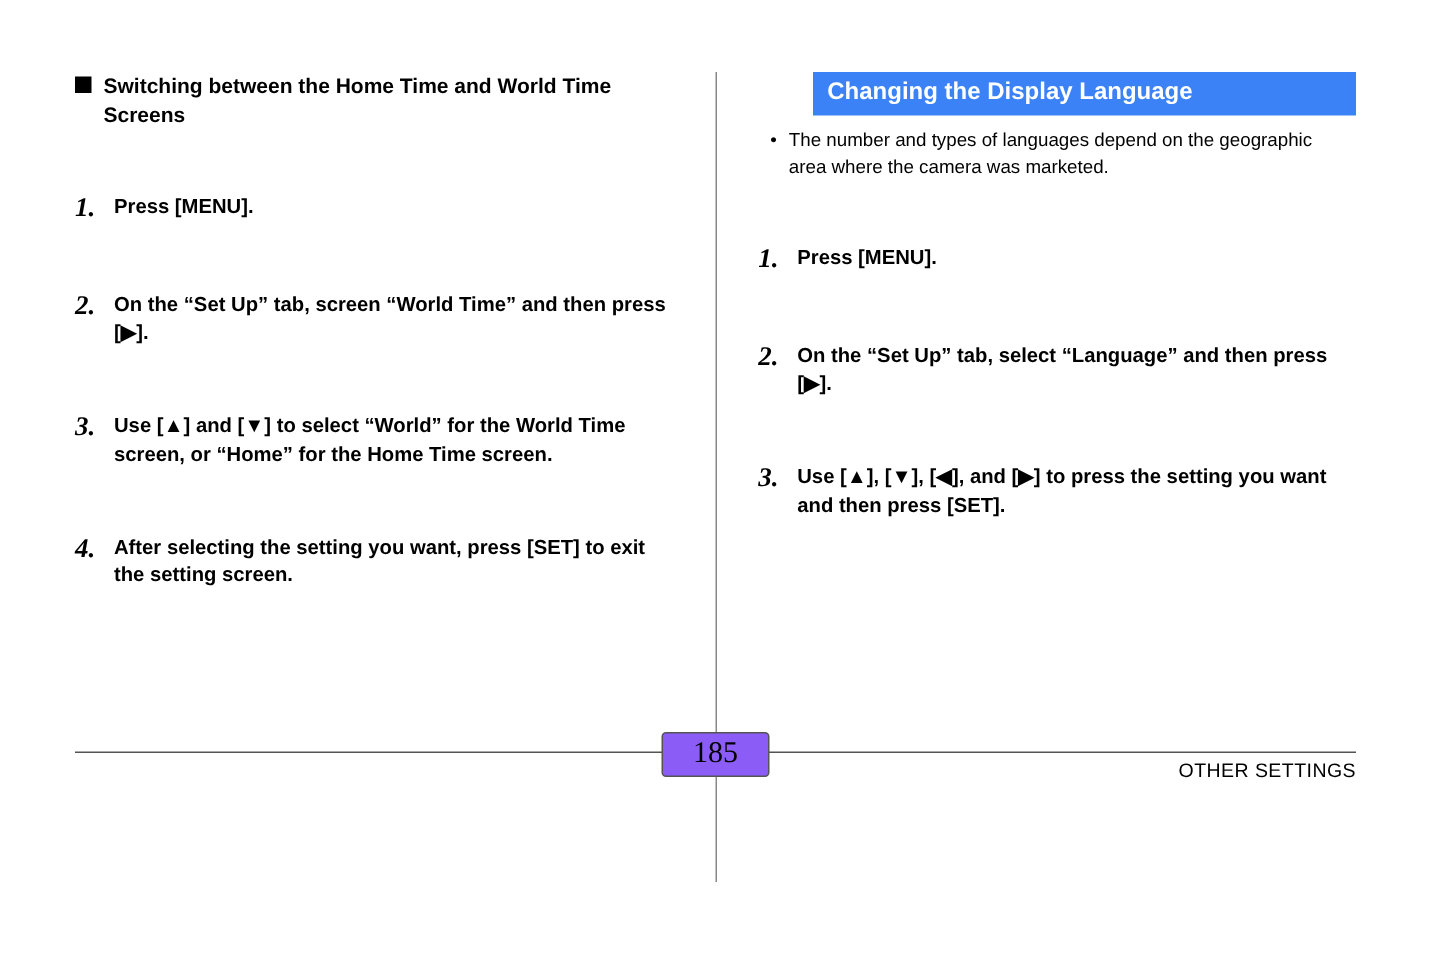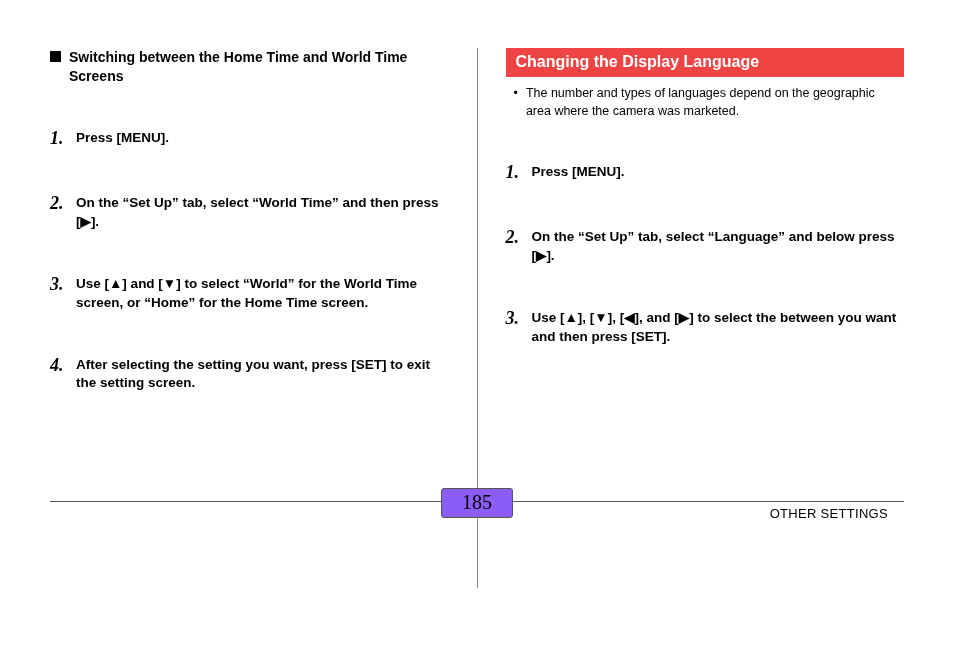--- a/index.html
+++ b/index.html
@@ -75,26 +75,27 @@
     font-weight: bold;
     font-family: Georgia, "Times New Roman", serif;
     font-size: 18px;
     min-width: 26px;
     flex-shrink: 0;
   }
   ol.steps > li .step-text {
     padding-top: 3px;
   }
   .banner {
-    background: #ef4444;
+    background: #3b82f6;
     color: #fff;
     font-weight: bold;
     font-size: 16px;
     padding: 5px 10px 6px 10px;
     margin-bottom: 8px;
+    margin-left: 36px;
   }
   .intro {
     font-size: 12.5px;
     line-height: 1.4;
     margin-bottom: 6px;
   }
   ul.notes {
     list-style: none;
     padding: 0 0 0 8px;
     margin: 0 16px 16px 0;
@@ -128,21 +129,21 @@
     border: 1px solid #555;
     border-radius: 3px;
     padding: 2px 20px 3px 20px;
   }
   .page-number {
     font-family: Georgia, "Times New Roman", serif;
     font-size: 20px;
   }
   .footer-label {
     position: absolute;
-    right: 16px;
+    right: 0;
     top: 4px;
     font-size: 13px;
     letter-spacing: 0.3px;
   }
 </style>
 </head>
 <body>
 
 <div class="page">
   <div class="columns">
@@ -150,21 +151,21 @@
     <div class="col col-left">
       <div class="section-heading">
         <span class="box"></span>
         <span>Switching between the Home Time and World Time Screens</span>
       </div>
       <ol class="steps">
         <li>
             <span class="step-text">Press [MENU].</span>
           </li>
         <li>
-            <span class="step-text">On the “Set Up” tab, select “World Time” and then press [▶].</span>
+            <span class="step-text">On the “Set Up” tab, screen “World Time” and then press [▶].</span>
           </li>
         <li>
             <span class="step-text">Use [▲] and [▼] to select “World” for the World Time screen, or “Home” for the Home Time screen.</span>
           </li>
         <li>
             <span class="step-text">After selecting the setting you want, press [SET] to exit the setting screen.</span>
           </li>
       </ol>
     </div>
 
@@ -177,24 +178,24 @@
       <ul class="notes">
         <li>
             <span>The number and types of languages depend on the geographic area where the camera was marketed.</span>
           </li>
       </ul>
       <ol class="steps">
         <li>
             <span class="step-text">Press [MENU].</span>
           </li>
         <li>
-            <span class="step-text">On the “Set Up” tab, select “Language” and below press [▶].</span>
-          </li>
-        <li>
-            <span class="step-text">Use [▲], [▼], [◀], and [▶] to select the between you want and then press [SET].</span>
+            <span class="step-text">On the “Set Up” tab, select “Language” and then press [▶].</span>
+          </li>
+        <li>
+            <span class="step-text">Use [▲], [▼], [◀], and [▶] to press the setting you want and then press [SET].</span>
           </li>
       </ol>
     </div>
   </div>
 
   <div class="footer">
     <div class="footer-line">
       <div class="page-number-wrap">
         <span class="page-number">185</span>
       </div>

